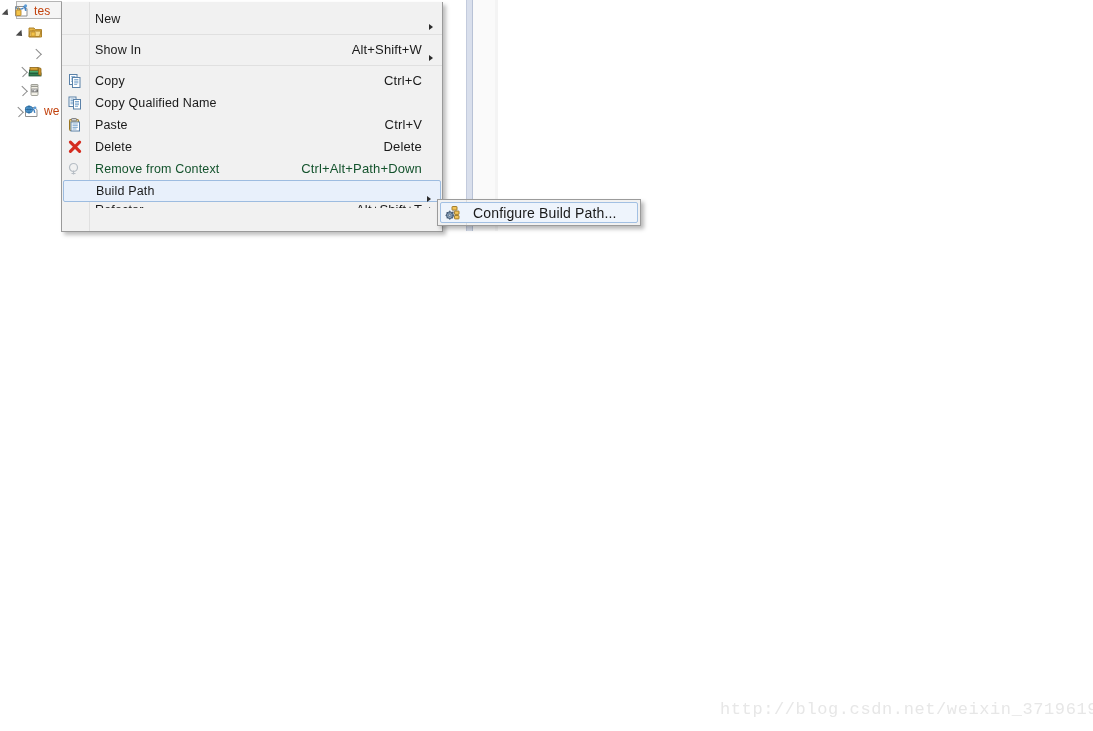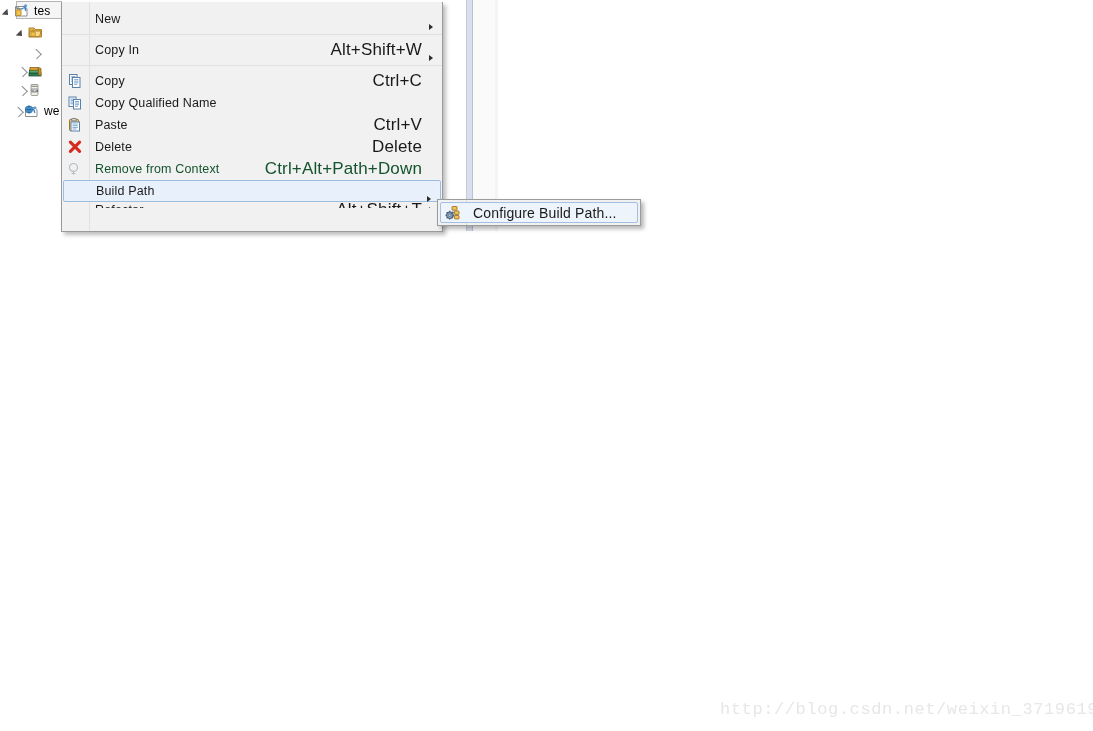--- a/index.html
+++ b/index.html
@@ -67,21 +67,21 @@
     overflow: hidden;
   }
   .tree-row {
     position: absolute;
     left: 0;
     height: 20px;
     display: flex;
     align-items: center;
     white-space: nowrap;
     font-size: 12px;
-    color: #000000;
+    color: #c2410c;
   }
   .twisty {
     width: 11px;
     height: 11px;
     flex: 0 0 11px;
     position: relative;
   }
   .twisty.expanded::before {
     content: "";
     position: absolute;
@@ -192,21 +192,21 @@
     width: 16px;
     height: 16px;
   }
   .mi-label {
     margin-left: 33px;
     line-height: 16px;
     letter-spacing: .15px;
   }
   .mi-accel {
     margin-left: auto;
-    font-size: 17px;
+    font-size: 13px;
     letter-spacing: .15px;
     line-height: 16px;
     padding-right: 2px;
   }
   .mi-arrow {
     width: 10px;
     flex: 0 0 10px;
     text-align: right;
     position: relative;
   }
@@ -392,21 +392,21 @@
       <div class="menu-item">
         <span class="mi-label">New</span>
         <span class="mi-accel"></span>
         <span class="mi-arrow on"></span>
       </div>
 
 
       <div class="menu-sep"></div>
 
       <div class="menu-item">
-        <span class="mi-label">Copy In</span>
+        <span class="mi-label">Show In</span>
         <span class="mi-accel">Alt+Shift+W</span>
         <span class="mi-arrow on"></span>
       </div>
 
       <div class="menu-sep"></div>
 
       <div class="menu-item">
         <span class="mi-icon">
           <svg width="16" height="16" viewBox="0 0 16 16">
             <rect x="2.5" y="1.5" width="7.5" height="10" fill="#ffffff" stroke="#5a81a8" stroke-width="1"></rect>

